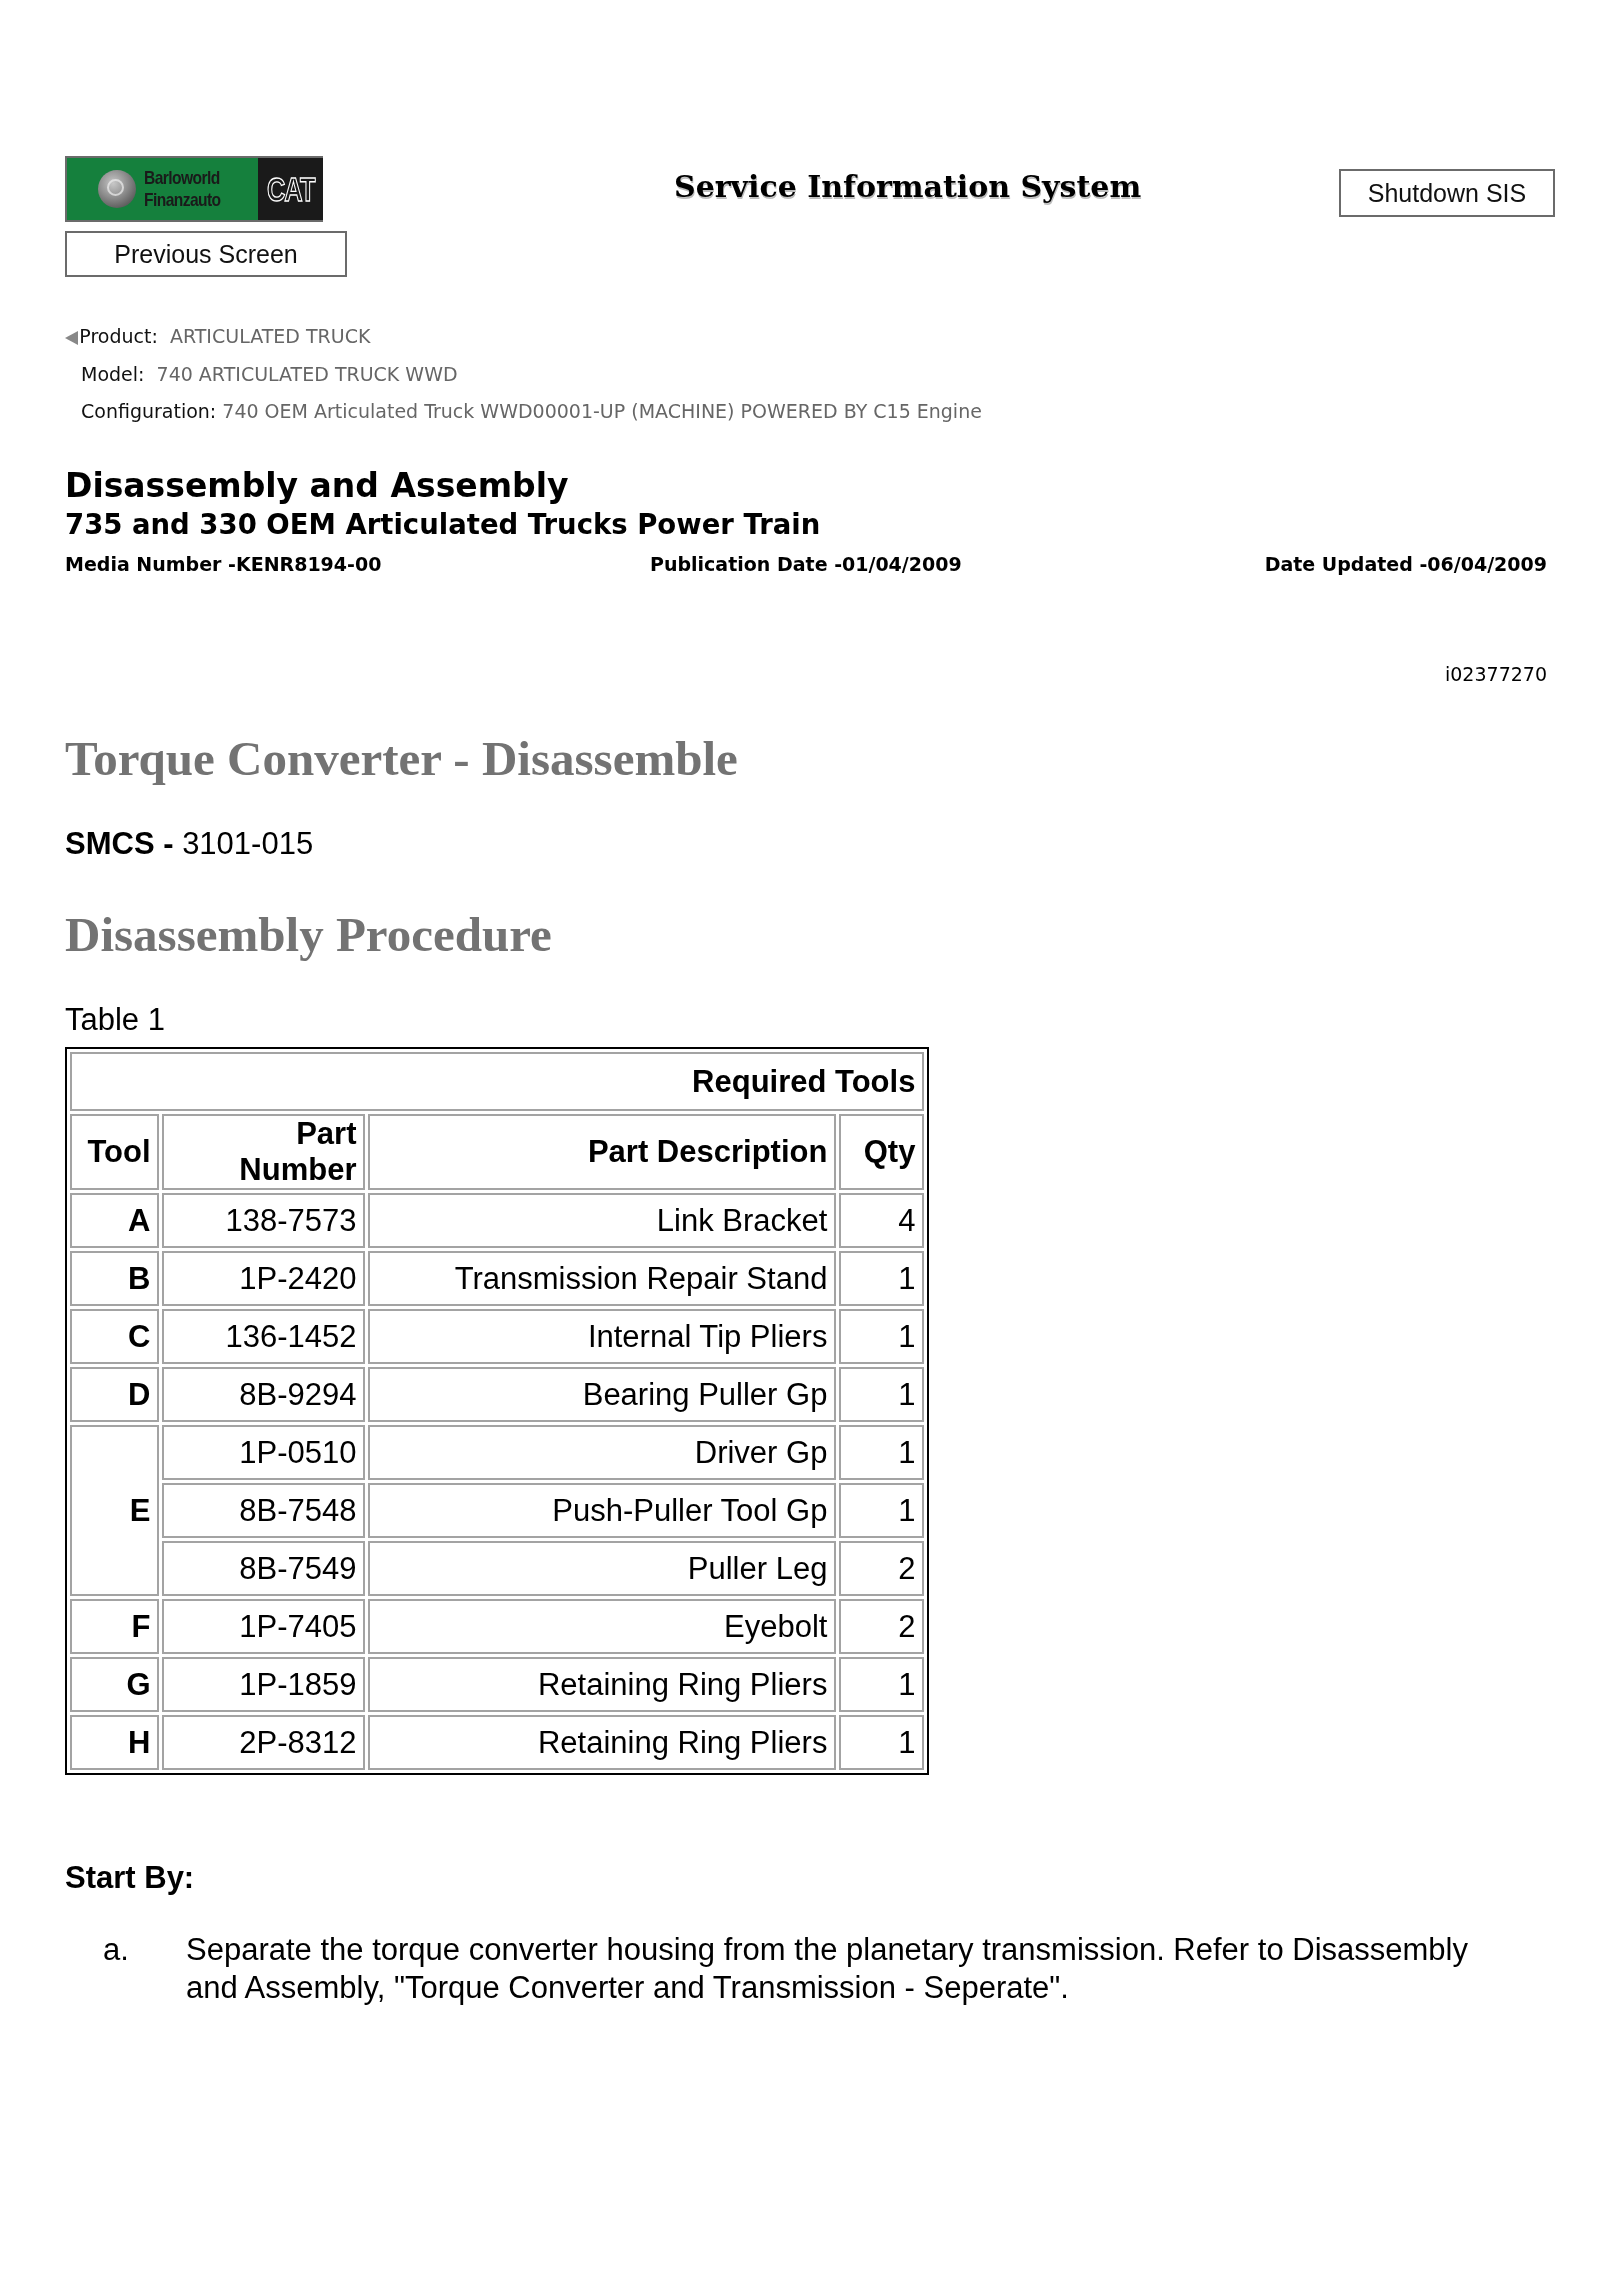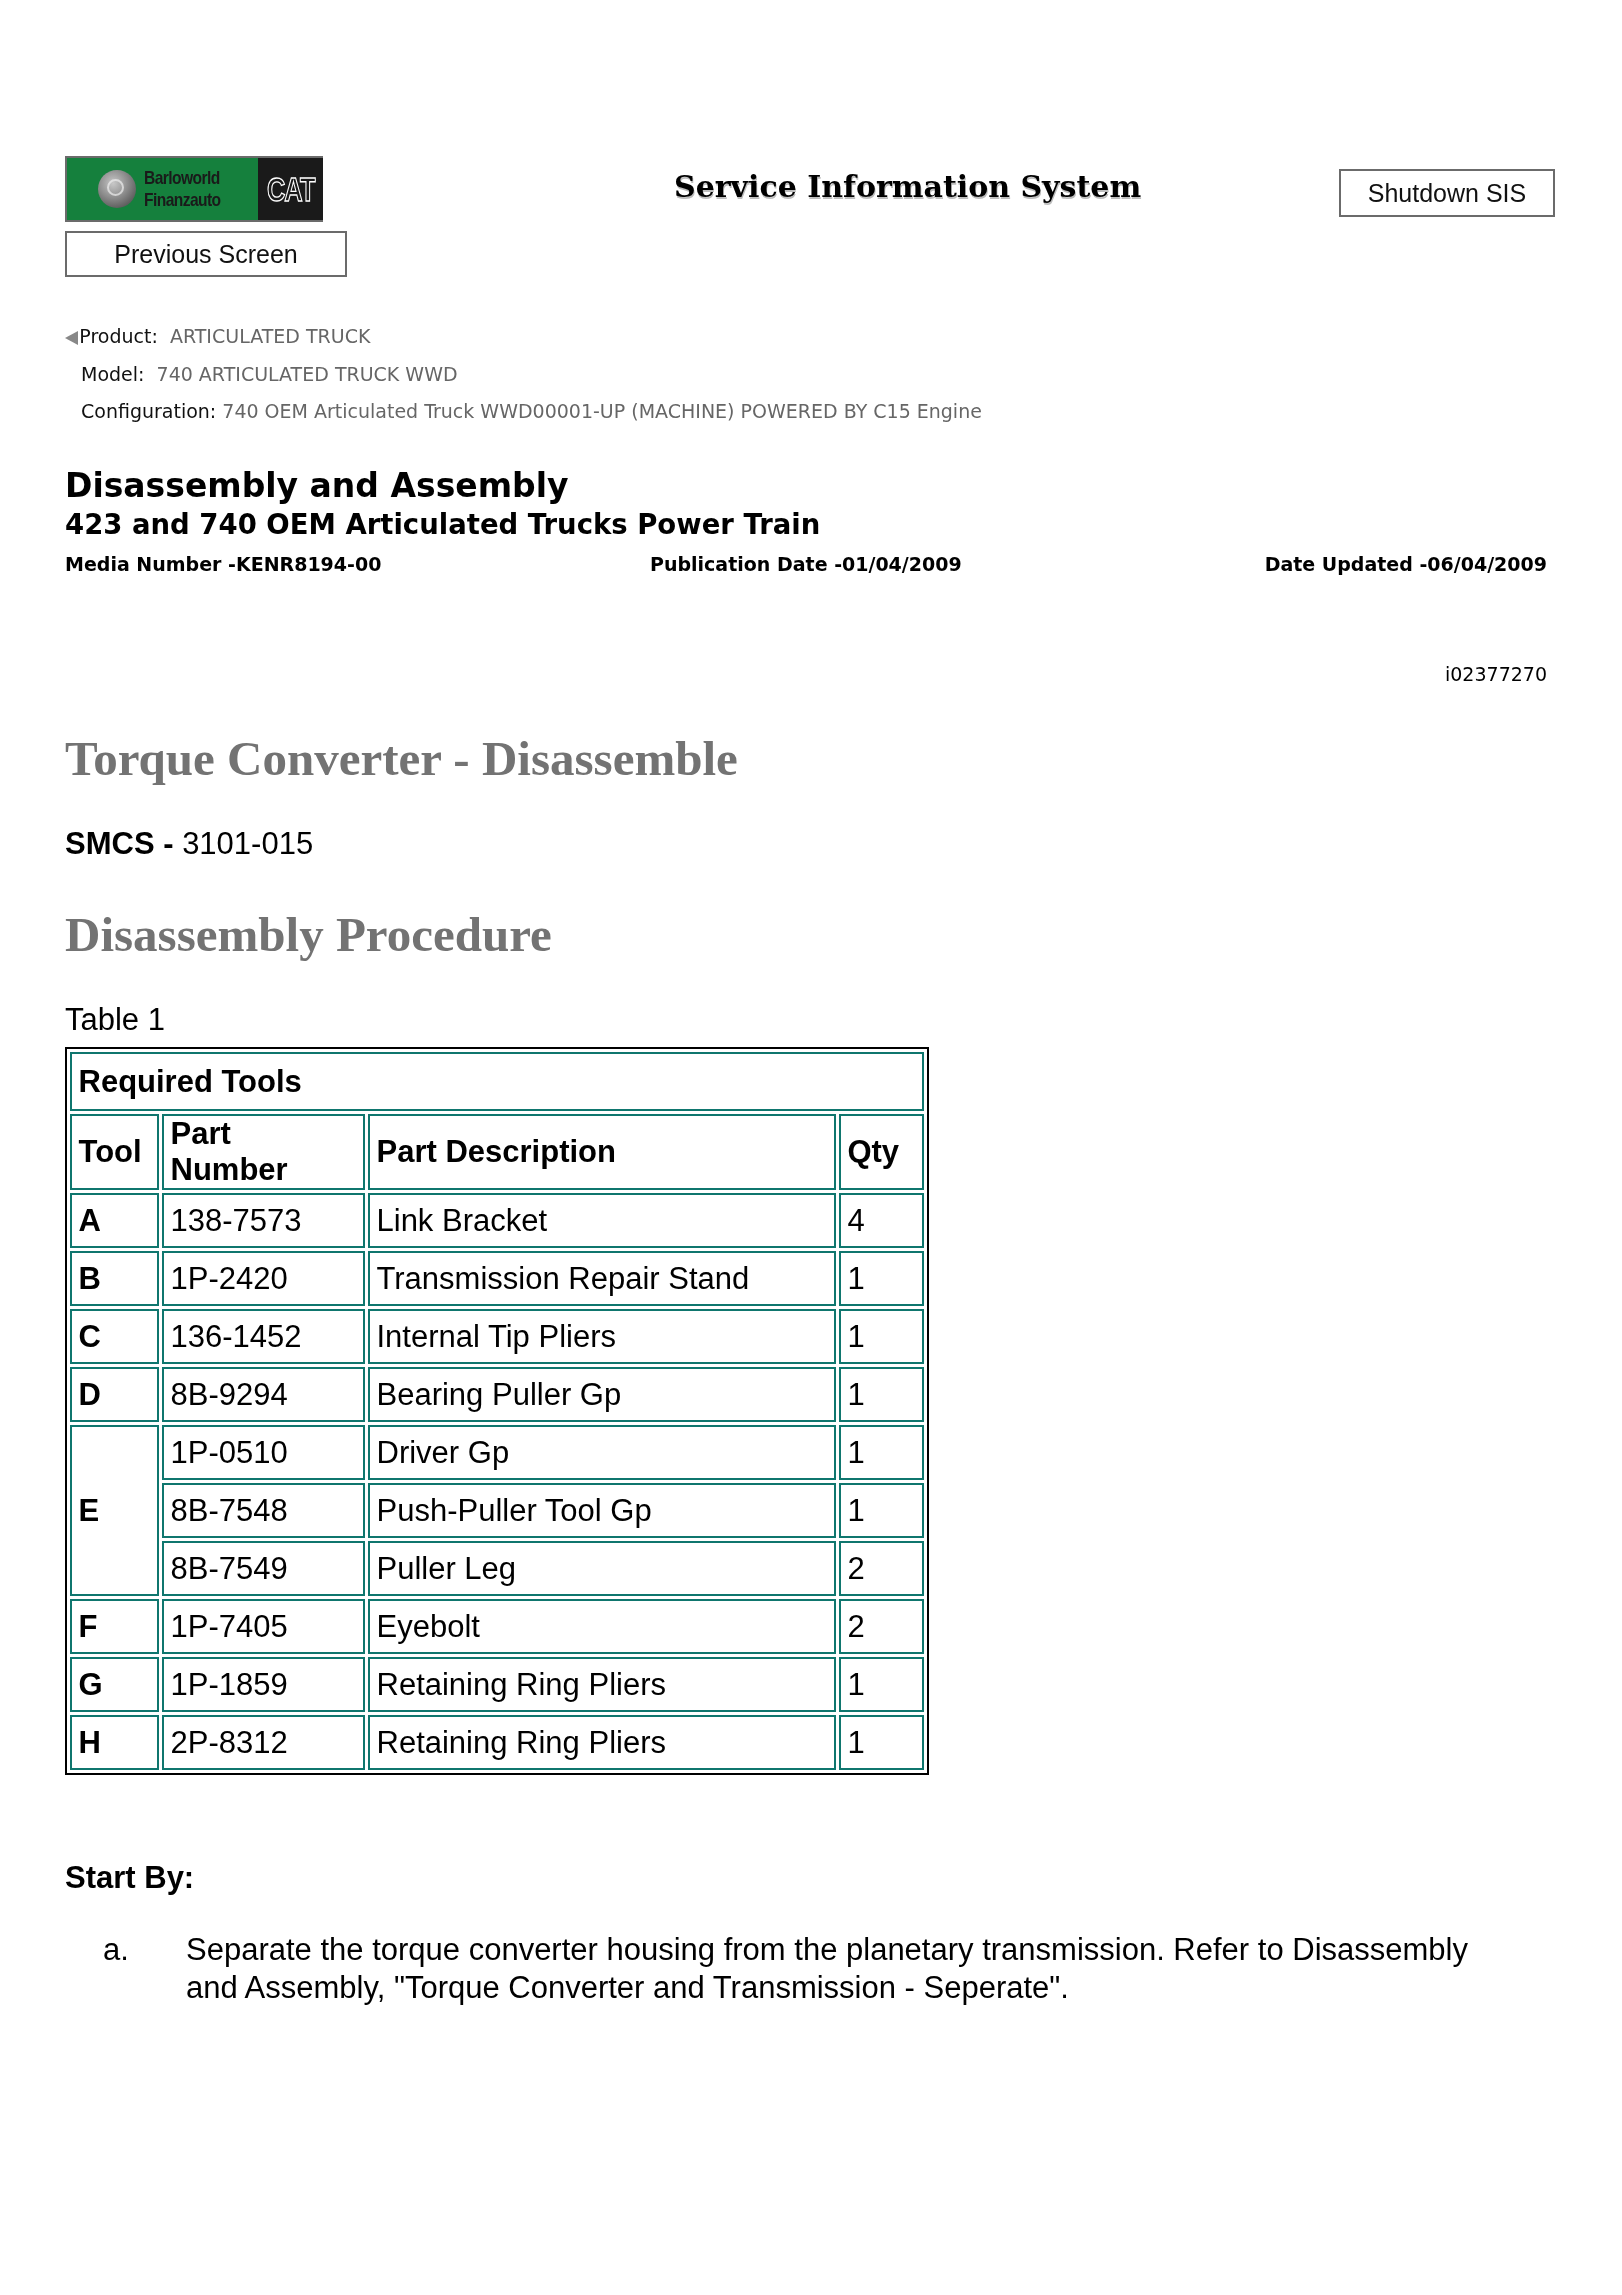--- a/index.html
+++ b/index.html
@@ -42,21 +42,21 @@
     .title-blue { font-family: Liberation Serif, serif; font-weight: bold; color: #737373; white-space: nowrap; }
     .main-title { left: 65px; top: 730px; font-size: 49px; }
     .smcs { left: 65px; top: 826px; font-family: "Liberation Sans", sans-serif; font-size: 31px; white-space: nowrap; }
     .smcs b { font-weight: bold; }
     .section-title { left: 65px; top: 906px; font-size: 49px; }
 
     
     .table-caption { left: 65px; width: 864px; top: 1002px; font-family: "Liberation Sans", sans-serif; font-size: 31px; }
     .tbl-wrap { left: 65px; top: 1047px; width: 864px; border: 2.6px solid #000; box-sizing: border-box; padding: 2px; }
     table.tools { border-collapse: separate; border-spacing: 3.9px; width: 100%; font-family: "Liberation Sans", sans-serif; font-size: 31px; margin: -2px; width: calc(100% + 3.9px); }
-    table.tools td, table.tools th { border: 2px solid #0f766e; text-align: left; height: 55px; padding: 0 6.5px; box-sizing: border-box; }
+    table.tools td, table.tools th { border: 2px solid #a3a3a3; text-align: right; height: 55px; padding: 0 6.5px; box-sizing: border-box; }
     table.tools th { font-weight: bold; }
     table.tools td.tool { font-weight: bold; width: 89px; }
     table.tools td.pn { width: 203px; }
     table.tools td.qty { width: 85px; }
     table.tools th.req { height: 59px; }
 
     
     .start-by { left: 65px; top: 1860px; font-family: "Liberation Sans", sans-serif; font-weight: bold; font-size: 31px; }
     .step { left: 103px; top: 1931px; width: 1413px; font-family: "Liberation Sans", sans-serif; font-size: 31px; line-height: 38px; display: flex; }
     .step .marker { width: 43px; flex: none; }
@@ -90,21 +90,21 @@
 <div class="abs info model">
   <span class="lbl">Model:</span>&nbsp;
   <span class="val">740 ARTICULATED TRUCK WWD</span>
 </div>
 <div class="abs info config">
   <span class="lbl">Configuration:</span>
   <span class="val">740 OEM Articulated Truck WWD00001-UP (MACHINE) POWERED BY C15 Engine</span>
 </div>
 
 <div class="abs doc-h1">Disassembly and Assembly</div>
-<div class="abs doc-h2">423 and 740 OEM Articulated Trucks Power Train</div>
+<div class="abs doc-h2">735 and 330 OEM Articulated Trucks Power Train</div>
 <div class="abs meta meta-media">Media Number -KENR8194-00</div>
 <div class="abs meta meta-pub">Publication Date -01/04/2009</div>
 <div class="abs meta meta-upd">Date Updated -06/04/2009</div>
 <div class="abs doc-id">i02377270</div>
 
 <div class="abs title-blue main-title">Torque Converter - Disassemble</div>
 <div class="abs smcs">
   <b>SMCS -</b>
   <span>3101-015</span>
 </div>

